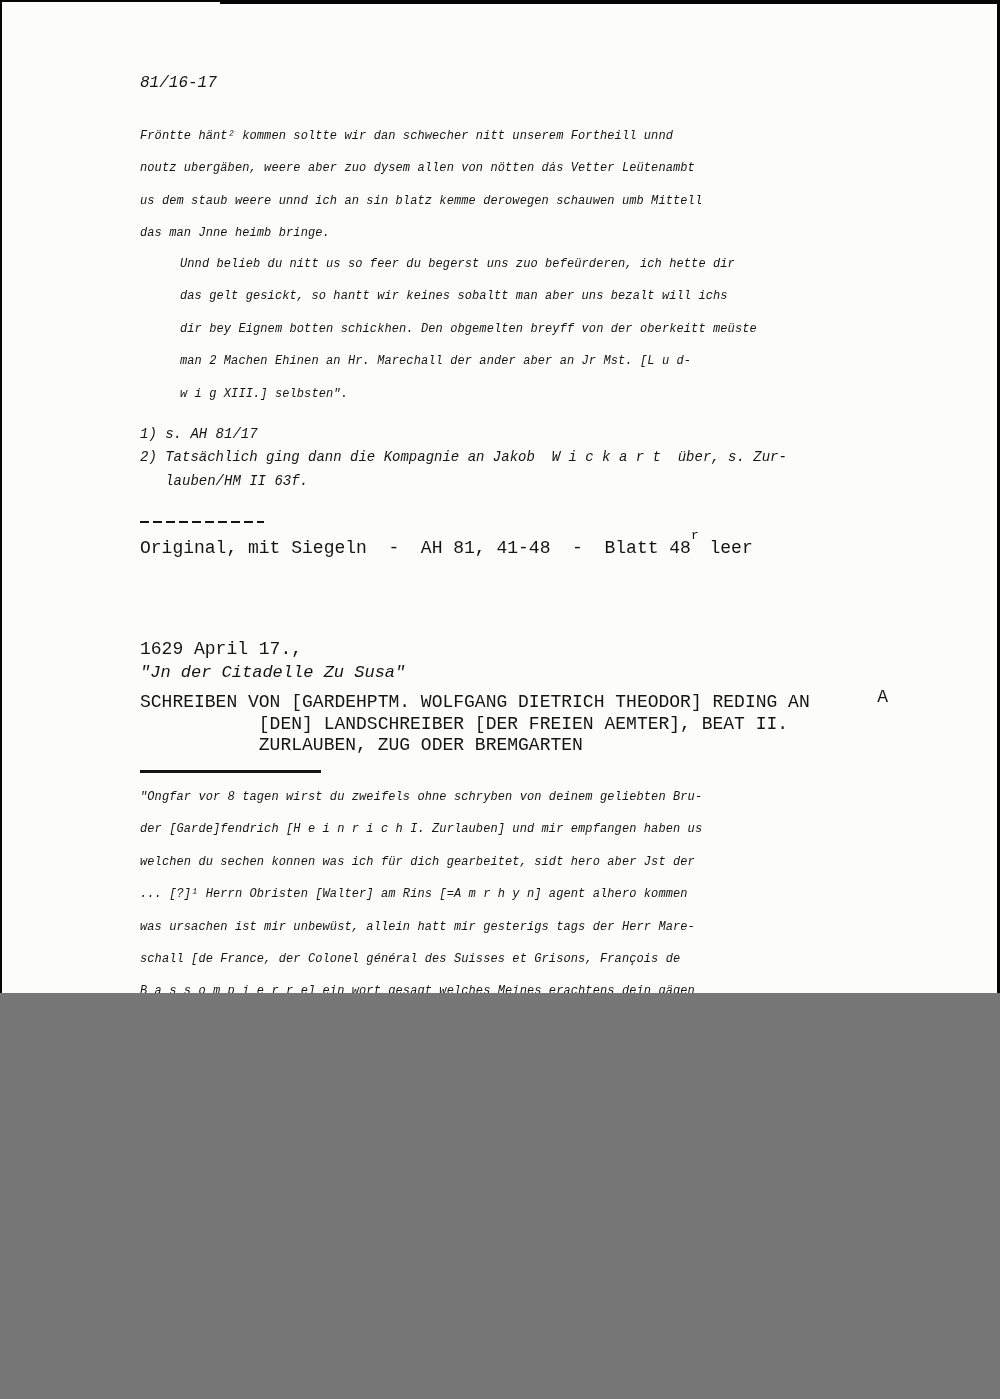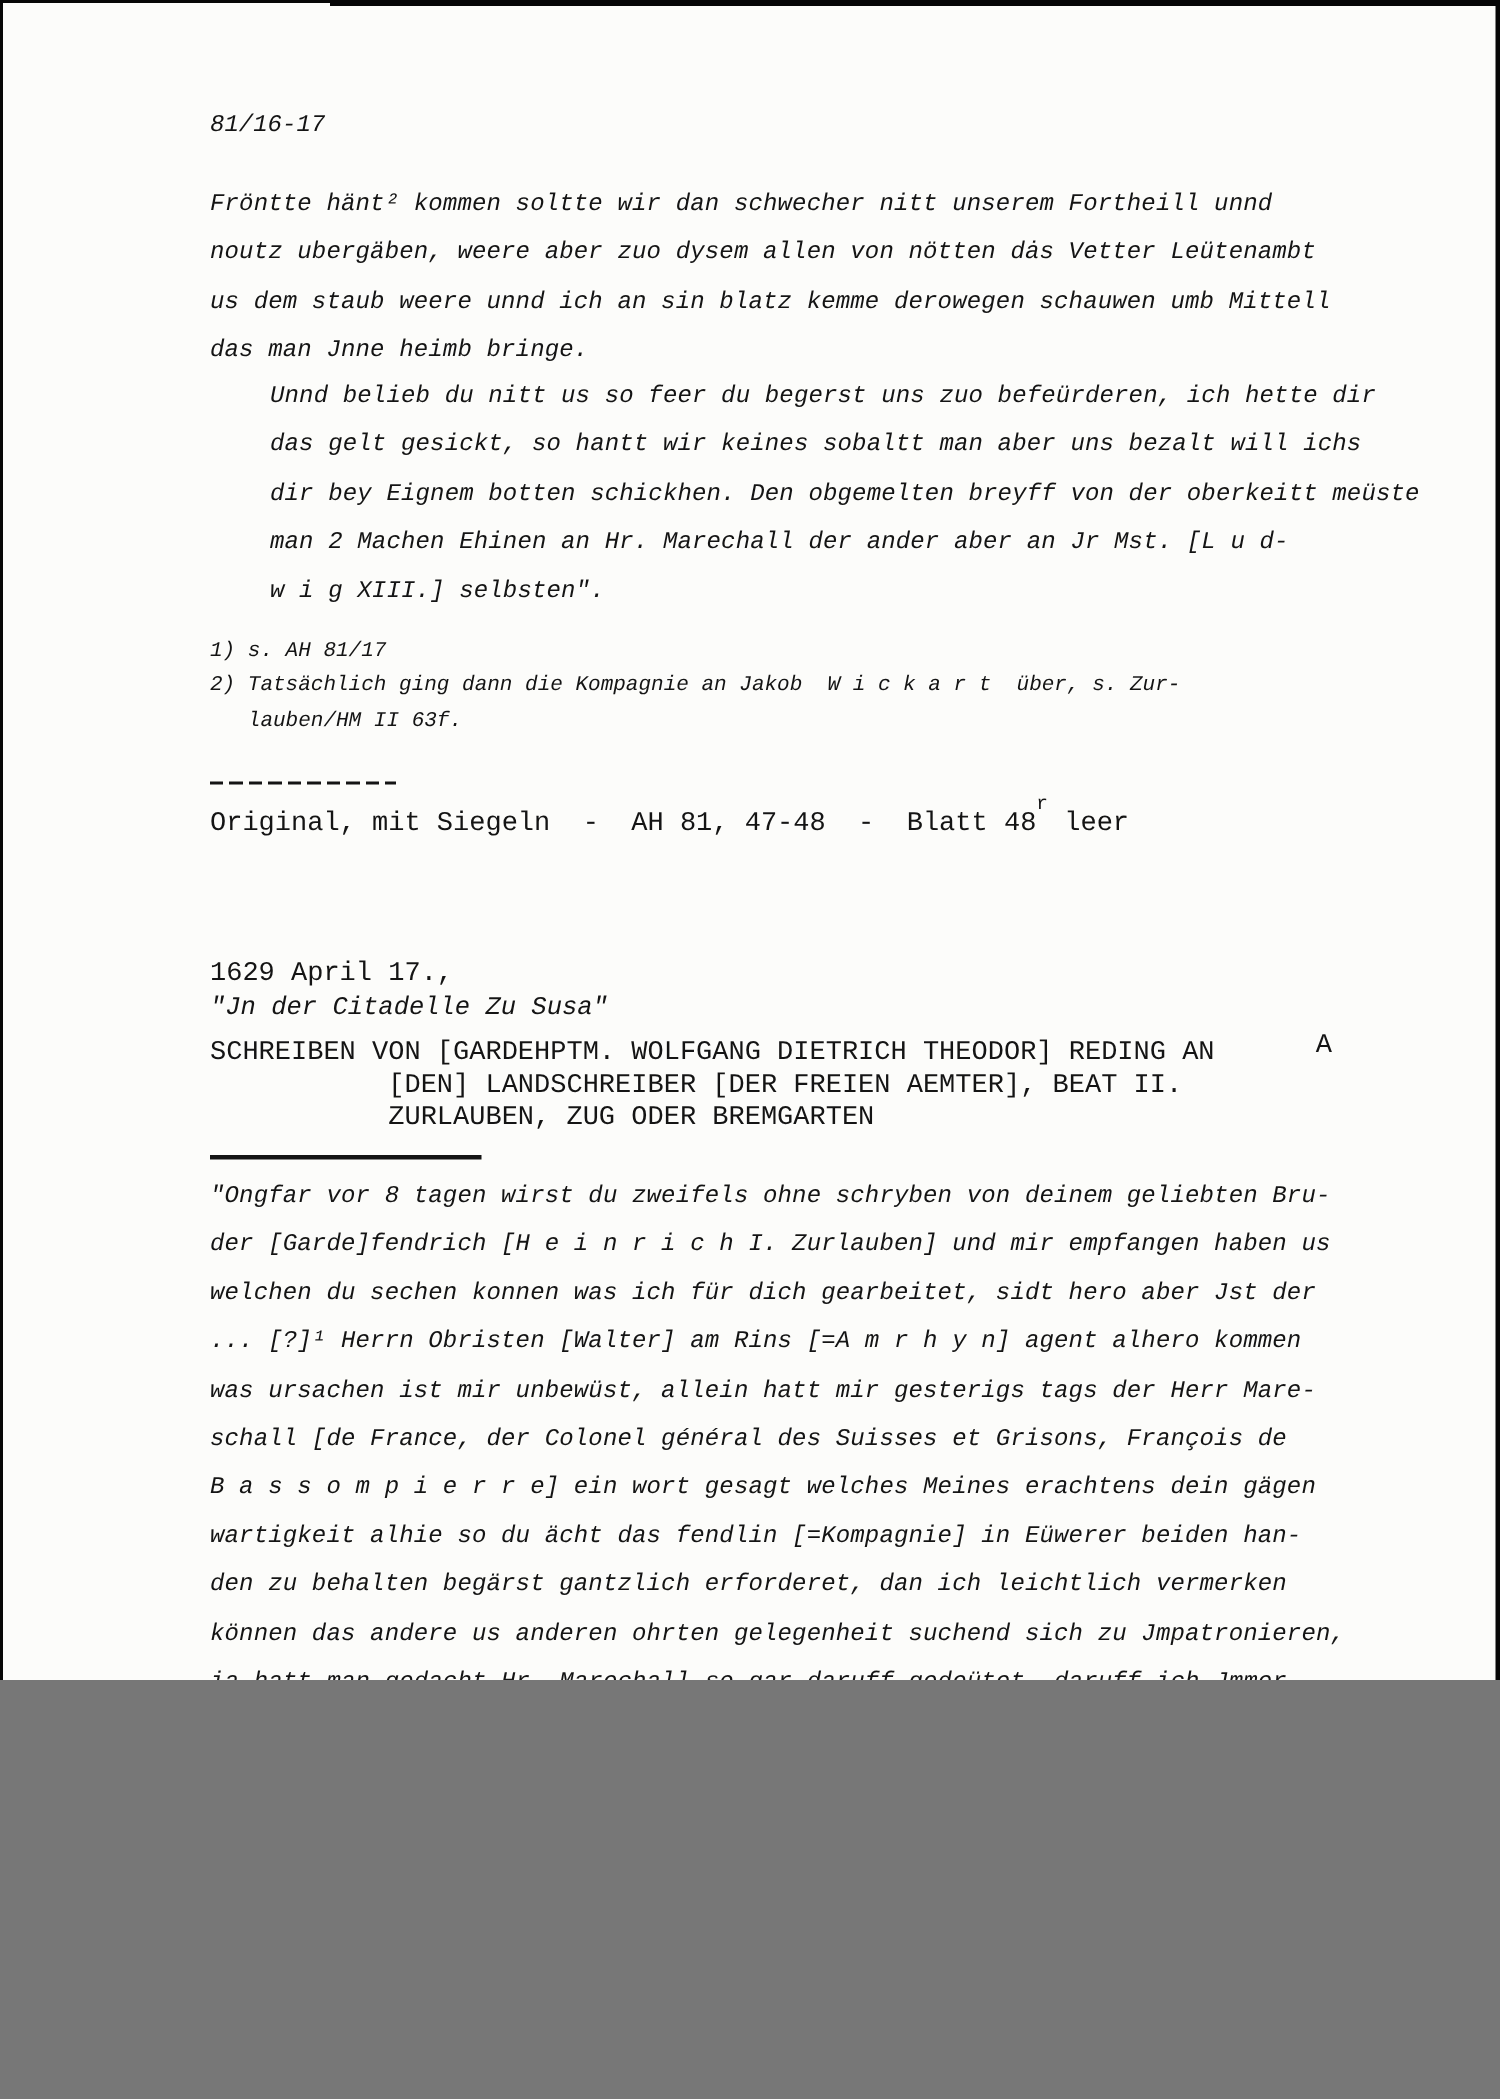--- a/index.html
+++ b/index.html
@@ -1,18 +1,18 @@
 <!DOCTYPE html>
 <html><head>
 <meta charset="utf-8">
 <style>
   html,body { margin:0; padding:0; background:#777; }
   .page {
     position:relative;
-    width:1000px; height:1120px;
+    width:1000px; height:993px;
     background:#fcfcfa;
     overflow:hidden;
     font-family:"Liberation Mono","DejaVu Sans Mono",monospace;
     color:#141414;
   }
   .edge { position:absolute; background:#060606; }
   .edge-top    { left:0; top:0; width:1000px; height:2px; }
   .edge-top2   { left:220px; top:0; width:780px; height:4px; }
   .edge-left   { left:0; top:0; width:2px; height:1399px; }
   .edge-right  { left:997px; top:0; width:3px; height:1399px; }
@@ -21,21 +21,21 @@
   .edge-bottom2{ left:560px; top:1390px; width:440px; height:9px; }
 
   .txt { position:absolute; white-space:pre; }
 
   .archive-ref {
     left:140px; top:74px;
     font-style:italic; font-size:16px;
   }
   .quote {
     left:140px;
-    font-style:italic; font-size:16px;
+    font-style:italic; font-size:12px;
     line-height:32.4px; letter-spacing:0.1px;
   }
   .quote-1 { top:120px; }
   .quote-2 { top:248px;margin-left:40px; }
   .letter-body { top:781px; }
 
   .footnotes {
     left:140px; top:423px;
     font-style:italic; font-size:14px;
     line-height:23.3px;
@@ -109,21 +109,21 @@
 dir bey Eignem botten schickhen. Den obgemelten breyff von der oberkeitt meüste
 man 2 Machen Ehinen an Hr. Marechall der ander aber an Jr Mst. [L u d-
 w i g XIII.] selbsten".</div>
 
   <div class="txt footnotes">1) s. AH 81/17
 2) Tatsächlich ging dann die Kompagnie an Jakob  W i c k a r t  über, s. Zur-
    lauben/HM II 63f.</div>
 
   <div class="rule-dashed"></div>
 
-  <div class="txt source-line"><span>Original, mit Siegeln  -  AH 81, 47-48  -  Blatt 48</span><sup>r</sup><span> leer</span></div>
+  <div class="txt source-line"><span>Original, mit Siegeln  -  AH 81, 41-48  -  Blatt 48</span><sup>r</sup><span> leer</span></div>
 
 
   <div class="txt date-row">
     <span class="date">1629 April 17., </span><span class="place">"Jn der Citadelle Zu Susa"</span>
     <span class="mark">A</span>
   </div>
 
   <div class="txt entry-title">SCHREIBEN VON [GARDEHPTM. WOLFGANG DIETRICH THEODOR] REDING AN
            [DEN] LANDSCHREIBER [DER FREIEN AEMTER], BEAT II.
            ZURLAUBEN, ZUG ODER BREMGARTEN</div>

